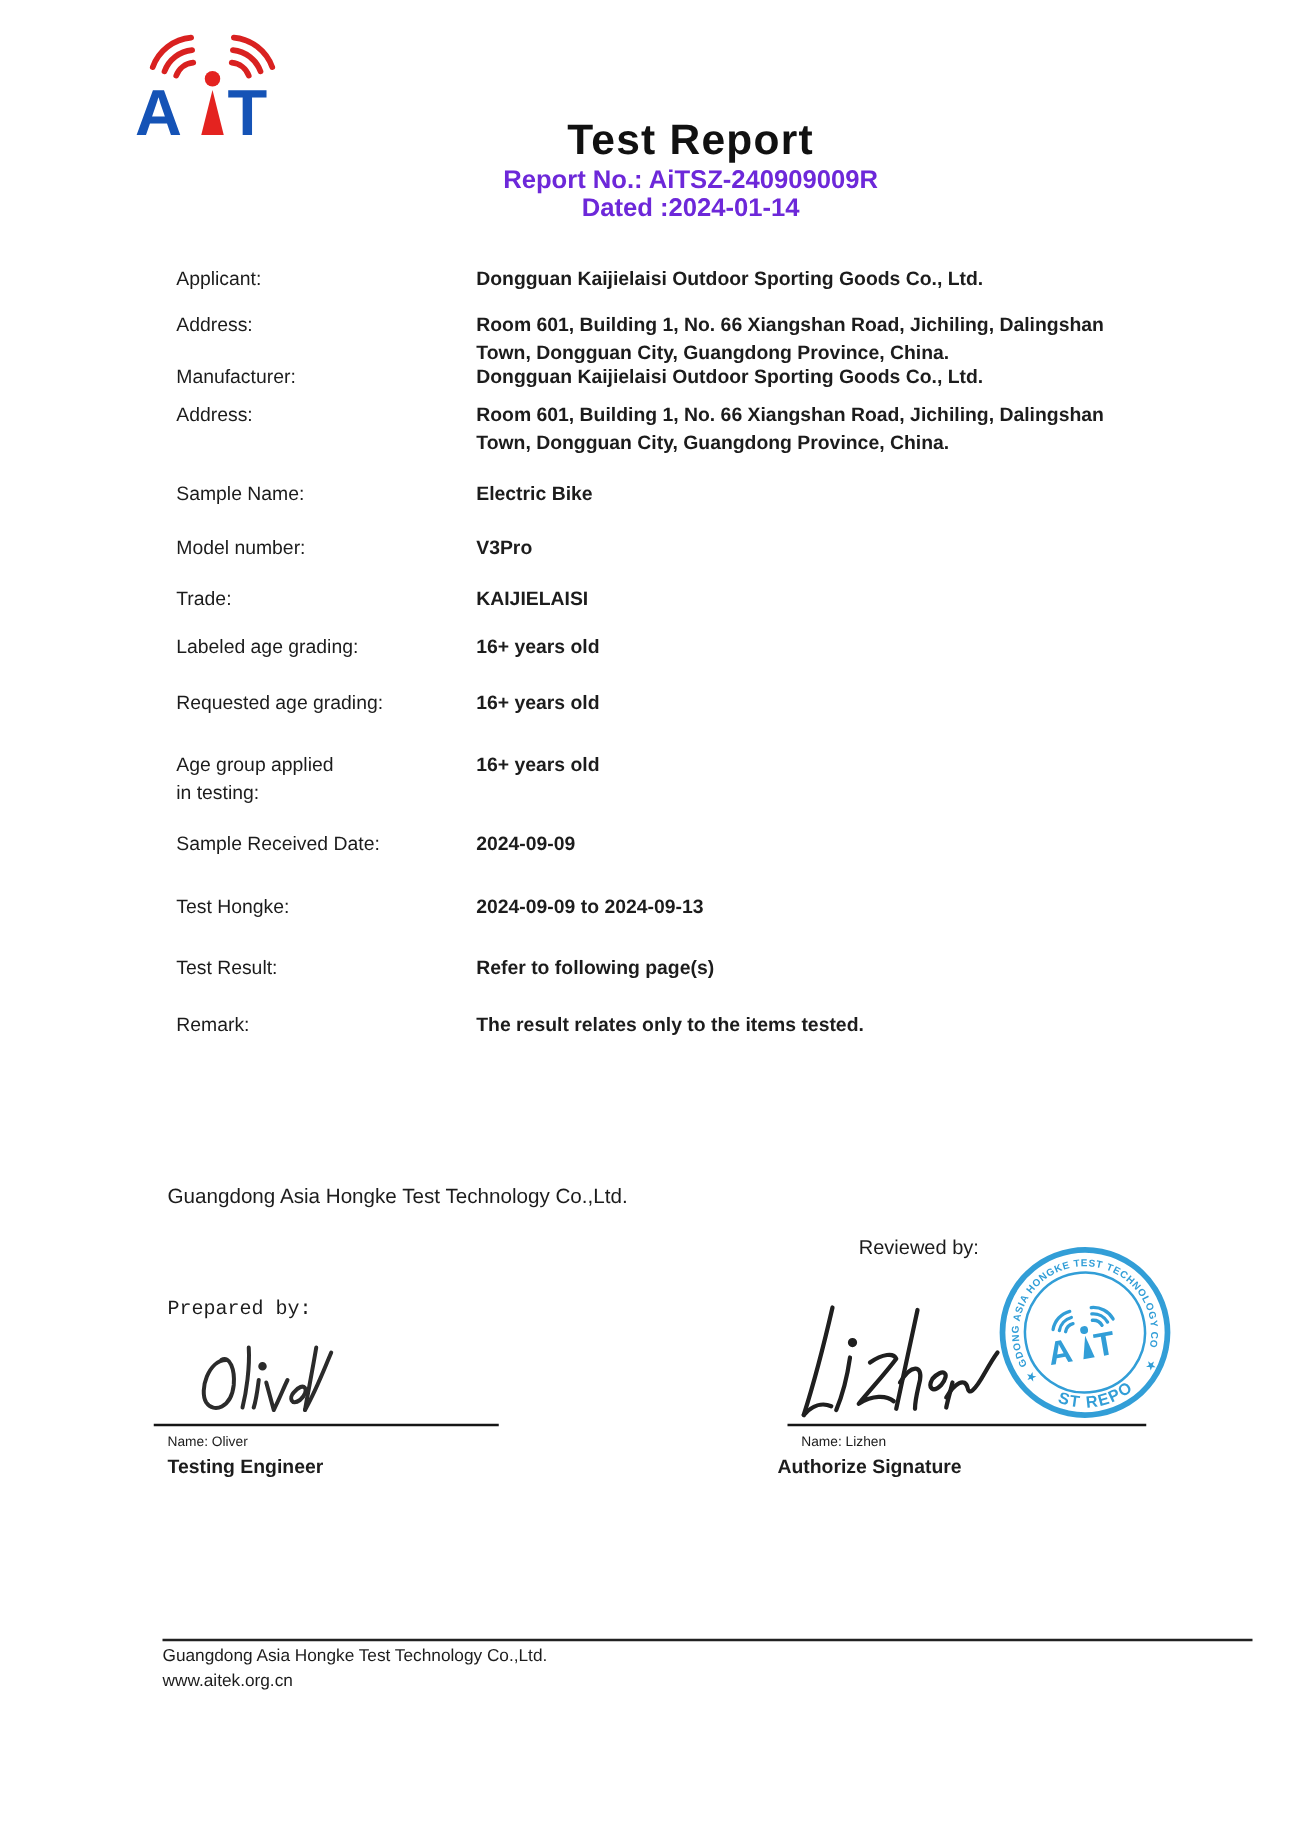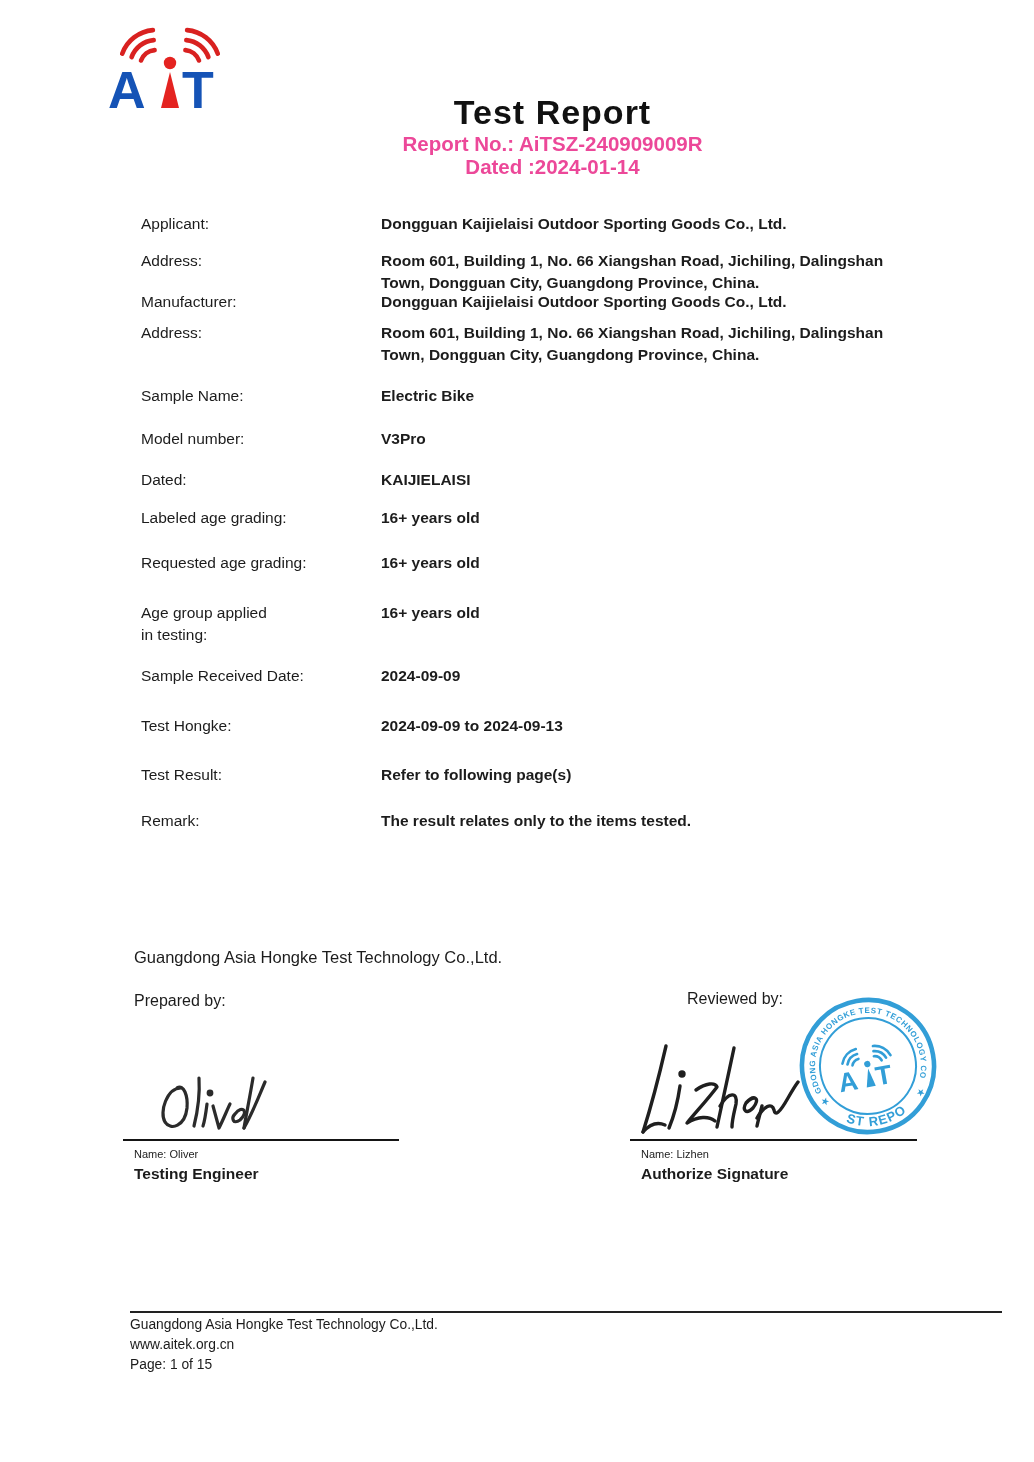--- a/index.html
+++ b/index.html
@@ -10,46 +10,46 @@
     background: #ffffff;
     font-family: "Liberation Sans", sans-serif;
     color: #1c1c1c;
     overflow: hidden;
   }
   
   .brand-logo { position: absolute; left: 106px; top: 16px; width: 130px; height: 96px; }
   
   .title-block { position: absolute; left: 130px; top: 92px; width: 845px; text-align: center; }
   .title-block h1 { margin: 0; font-size: 34px; line-height: 40px; font-weight: bold; letter-spacing: 1px; color: #111; }
-  .title-block .sub { margin: 0; font-size: 20.5px; line-height: 23px; font-weight: bold; color: #ec4899; }
+  .title-block .sub { margin: 0; font-size: 20.5px; line-height: 23px; font-weight: bold; color: #6d28d9; }
   
   .field-row { position: absolute; left: 141px; width: 800px; }
   .field-row .lbl {
     position: absolute; left: 0; top: 0; width: 230px;
     font-size: 15.5px; line-height: 21.5px; white-space: pre-wrap;
   }
   .field-row .val {
     position: absolute; left: 240px; top: 0; width: 545px;
     font-size: 15.5px; line-height: 22px; white-space: pre-wrap; font-weight: bold;
   }
   
   .company-name { position: absolute; left: 134px; top: 948px; font-size: 16.5px; }
   .sig-label { position: absolute; font-size: 16px; }
-  .sig-label.left { left: 134px; top: 992px; }
+  .sig-label.left { left: 134px; top: 1038px; font-family: Liberation Mono, monospace; }
   .sig-label.right { left: 643px; top: 990px; margin-left: 44px; }
   .sig-svg { position: absolute; }
   .sig-line { position: absolute; border-top: 2px solid #151515; height: 0; }
   .sig-line.left { left: 123px; top: 1139px; width: 276px; }
   .sig-line.right { left: 630px; top: 1139px; width: 287px; }
   .sig-name { position: absolute; font-size: 11px; line-height: 19px; }
   .sig-name.left { left: 134px; top: 1145px; }
   .sig-name.right { left: 641px; top: 1145px; }
   .sig-title { position: absolute; font-size: 15.5px; font-weight: bold; line-height: 19px; }
   .sig-title.left { left: 134px; top: 1164px; }
-  .sig-title.right { left: 641px; top: 1164px; }
+  .sig-title.right { left: 622px; top: 1164px; }
   
   .stamp {
     position: absolute; left: 798px; top: 996px; width: 140px; height: 140px;
     transform: rotate(-10deg); opacity: 0.92;
   }
   
   .footer-divider { position: absolute; left: 130px; top: 1311px; width: 872px; border-top: 2px solid #222; height: 0; }
   .footer { position: absolute; left: 130px; top: 1315px; width: 860px; font-size: 13.8px; line-height: 20px; }
   .footer div { white-space: pre-wrap; }
 </style>
@@ -99,21 +99,21 @@
   </div>
   <div class="field-row" style="top:385px">
     <span class="lbl">Sample Name:</span>
     <span class="val">Electric Bike</span>
   </div>
   <div class="field-row" style="top:428px">
     <span class="lbl">Model number:</span>
     <span class="val">V3Pro</span>
   </div>
   <div class="field-row" style="top:469px">
-    <span class="lbl">Dated:</span>
+    <span class="lbl">Trade:</span>
     <span class="val">KAIJIELAISI</span>
   </div>
   <div class="field-row" style="top:507px">
     <span class="lbl">Labeled age grading:</span>
     <span class="val">16+ years old</span>
   </div>
   <div class="field-row" style="top:552px">
     <span class="lbl">Requested age grading:</span>
     <span class="val">16+ years old</span>
   </div>
@@ -207,16 +207,15 @@
       <polygon points="55,92 73,92 64,56" fill="#2196d4"></polygon>
       <circle cx="64" cy="47" r="6.2" fill="#2196d4"></circle>
       <text x="76" y="92" font-size="52" font-weight="bold" fill="#2196d4" font-family="Liberation Sans, sans-serif">T</text>
     </g>
   </svg>
 
   <div class="footer-divider"></div>
   <div class="footer">
     <div>Guangdong Asia Hongke Test Technology Co.,Ltd.</div>
     <div>www.aitek.org.cn</div>
-    <div>Page: 1 of 15</div>
   </div>
 
 </div>
 
 </body></html>

